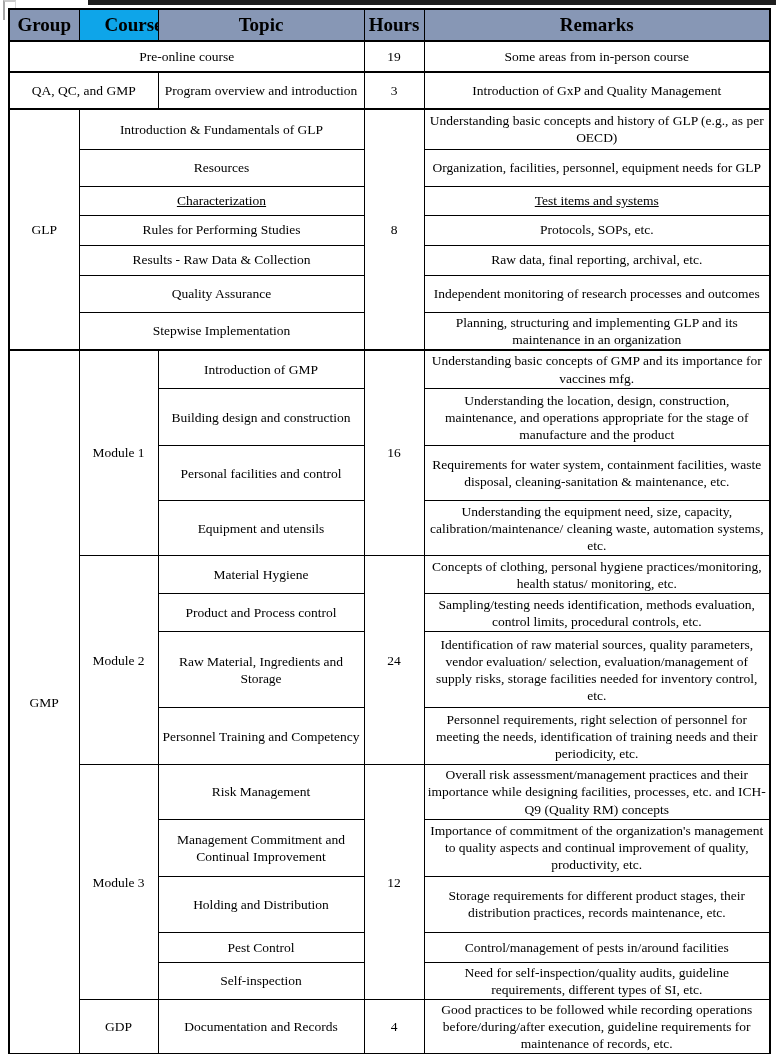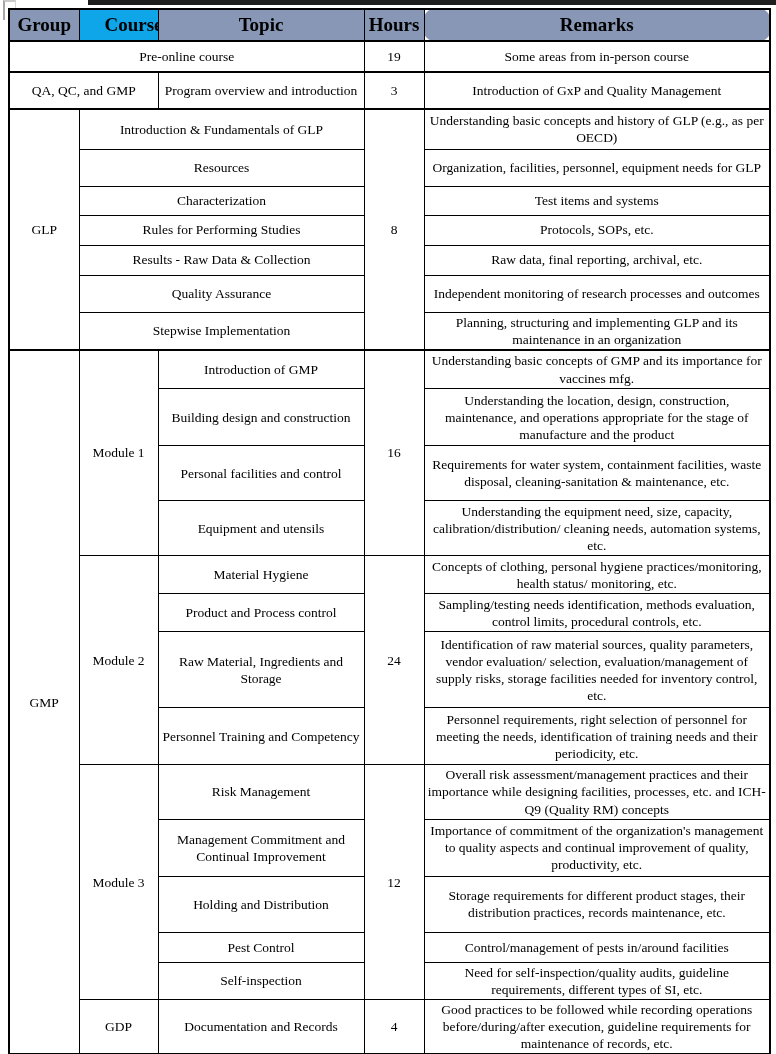--- a/index.html
+++ b/index.html
@@ -46,21 +46,21 @@
     <col style="width:206px">
     <col style="width:60px">
     <col style="width:346px">
   </colgroup>
   <thead>
     <tr>
         <th style="background: rgb(135, 151, 181);">Group</th>
         <th style="background: #0ea5e9; padding-left: 25px;">Course</th>
         <th style="background: rgb(135, 151, 181); margin-left: 48px;">Topic</th>
         <th style="background: rgb(135, 151, 181);">Hours</th>
-        <th style="background: rgb(135, 151, 181); border-radius: 10px;">Remarks</th>
+        <th style="background: rgb(135, 151, 181);">Remarks</th>
       </tr>
   </thead>
   <tbody>
       <tr style="height: 31px;">
         <td colspan="3">Pre-online course</td>
         <td>19</td>
         <td>Some areas from in-person course</td>
       </tr>
       <tr class="thick-top" style="height: 37px; border-radius: 6px;">
         <td colspan="2">QA, QC, and GMP</td>
@@ -71,21 +71,21 @@
       <tr class="thick-top" style="height: 40px;">
         <td rowspan="7">GLP</td>
         <td colspan="2">Introduction &amp; Fundamentals of GLP</td>
         <td rowspan="7">8</td>
         <td>Understanding basic concepts and history of GLP (e.g., as per OECD)</td>
       </tr>
       <tr style="height: 37px;">
         <td colspan="2">Resources</td>
         <td>Organization, facilities, personnel, equipment needs for GLP</td>
       </tr>
-      <tr style="height: 29px;">
+      <tr style="height: 29px; text-decoration: underline;">
         <td colspan="2">Characterization</td>
         <td>Test items and systems</td>
       </tr>
       <tr style="height: 30px;">
         <td colspan="2">Rules for Performing Studies</td>
         <td>Protocols, SOPs, etc.</td>
       </tr>
       <tr style="height: 30px;">
         <td colspan="2">Results - Raw Data &amp; Collection</td>
         <td>Raw data, final reporting, archival, etc.</td>
@@ -108,21 +108,21 @@
       <tr style="height: 57px;">
         <td>Building design and construction</td>
         <td>Understanding the location, design, construction, maintenance, and operations appropriate for the stage of manufacture and the product</td>
       </tr>
       <tr style="height: 55px;">
         <td>Personal facilities and control</td>
         <td>Requirements for water system, containment facilities, waste disposal, cleaning-sanitation &amp; maintenance, etc.</td>
       </tr>
       <tr style="height: 55px;">
         <td>Equipment and utensils</td>
-        <td>Understanding the equipment need, size, capacity, calibration/distribution/ cleaning needs, automation systems, etc.</td>
+        <td>Understanding the equipment need, size, capacity, calibration/maintenance/ cleaning waste, automation systems, etc.</td>
       </tr>
       <tr style="height: 38px;">
         <td rowspan="4">Module 2</td>
         <td>Material Hygiene</td>
         <td rowspan="4">24</td>
         <td>Concepts of clothing, personal hygiene practices/monitoring, health status/ monitoring, etc.</td>
       </tr>
       <tr style="height: 38px;">
         <td>Product and Process control</td>
         <td>Sampling/testing needs identification, methods evaluation, control limits, procedural controls, etc.</td>

